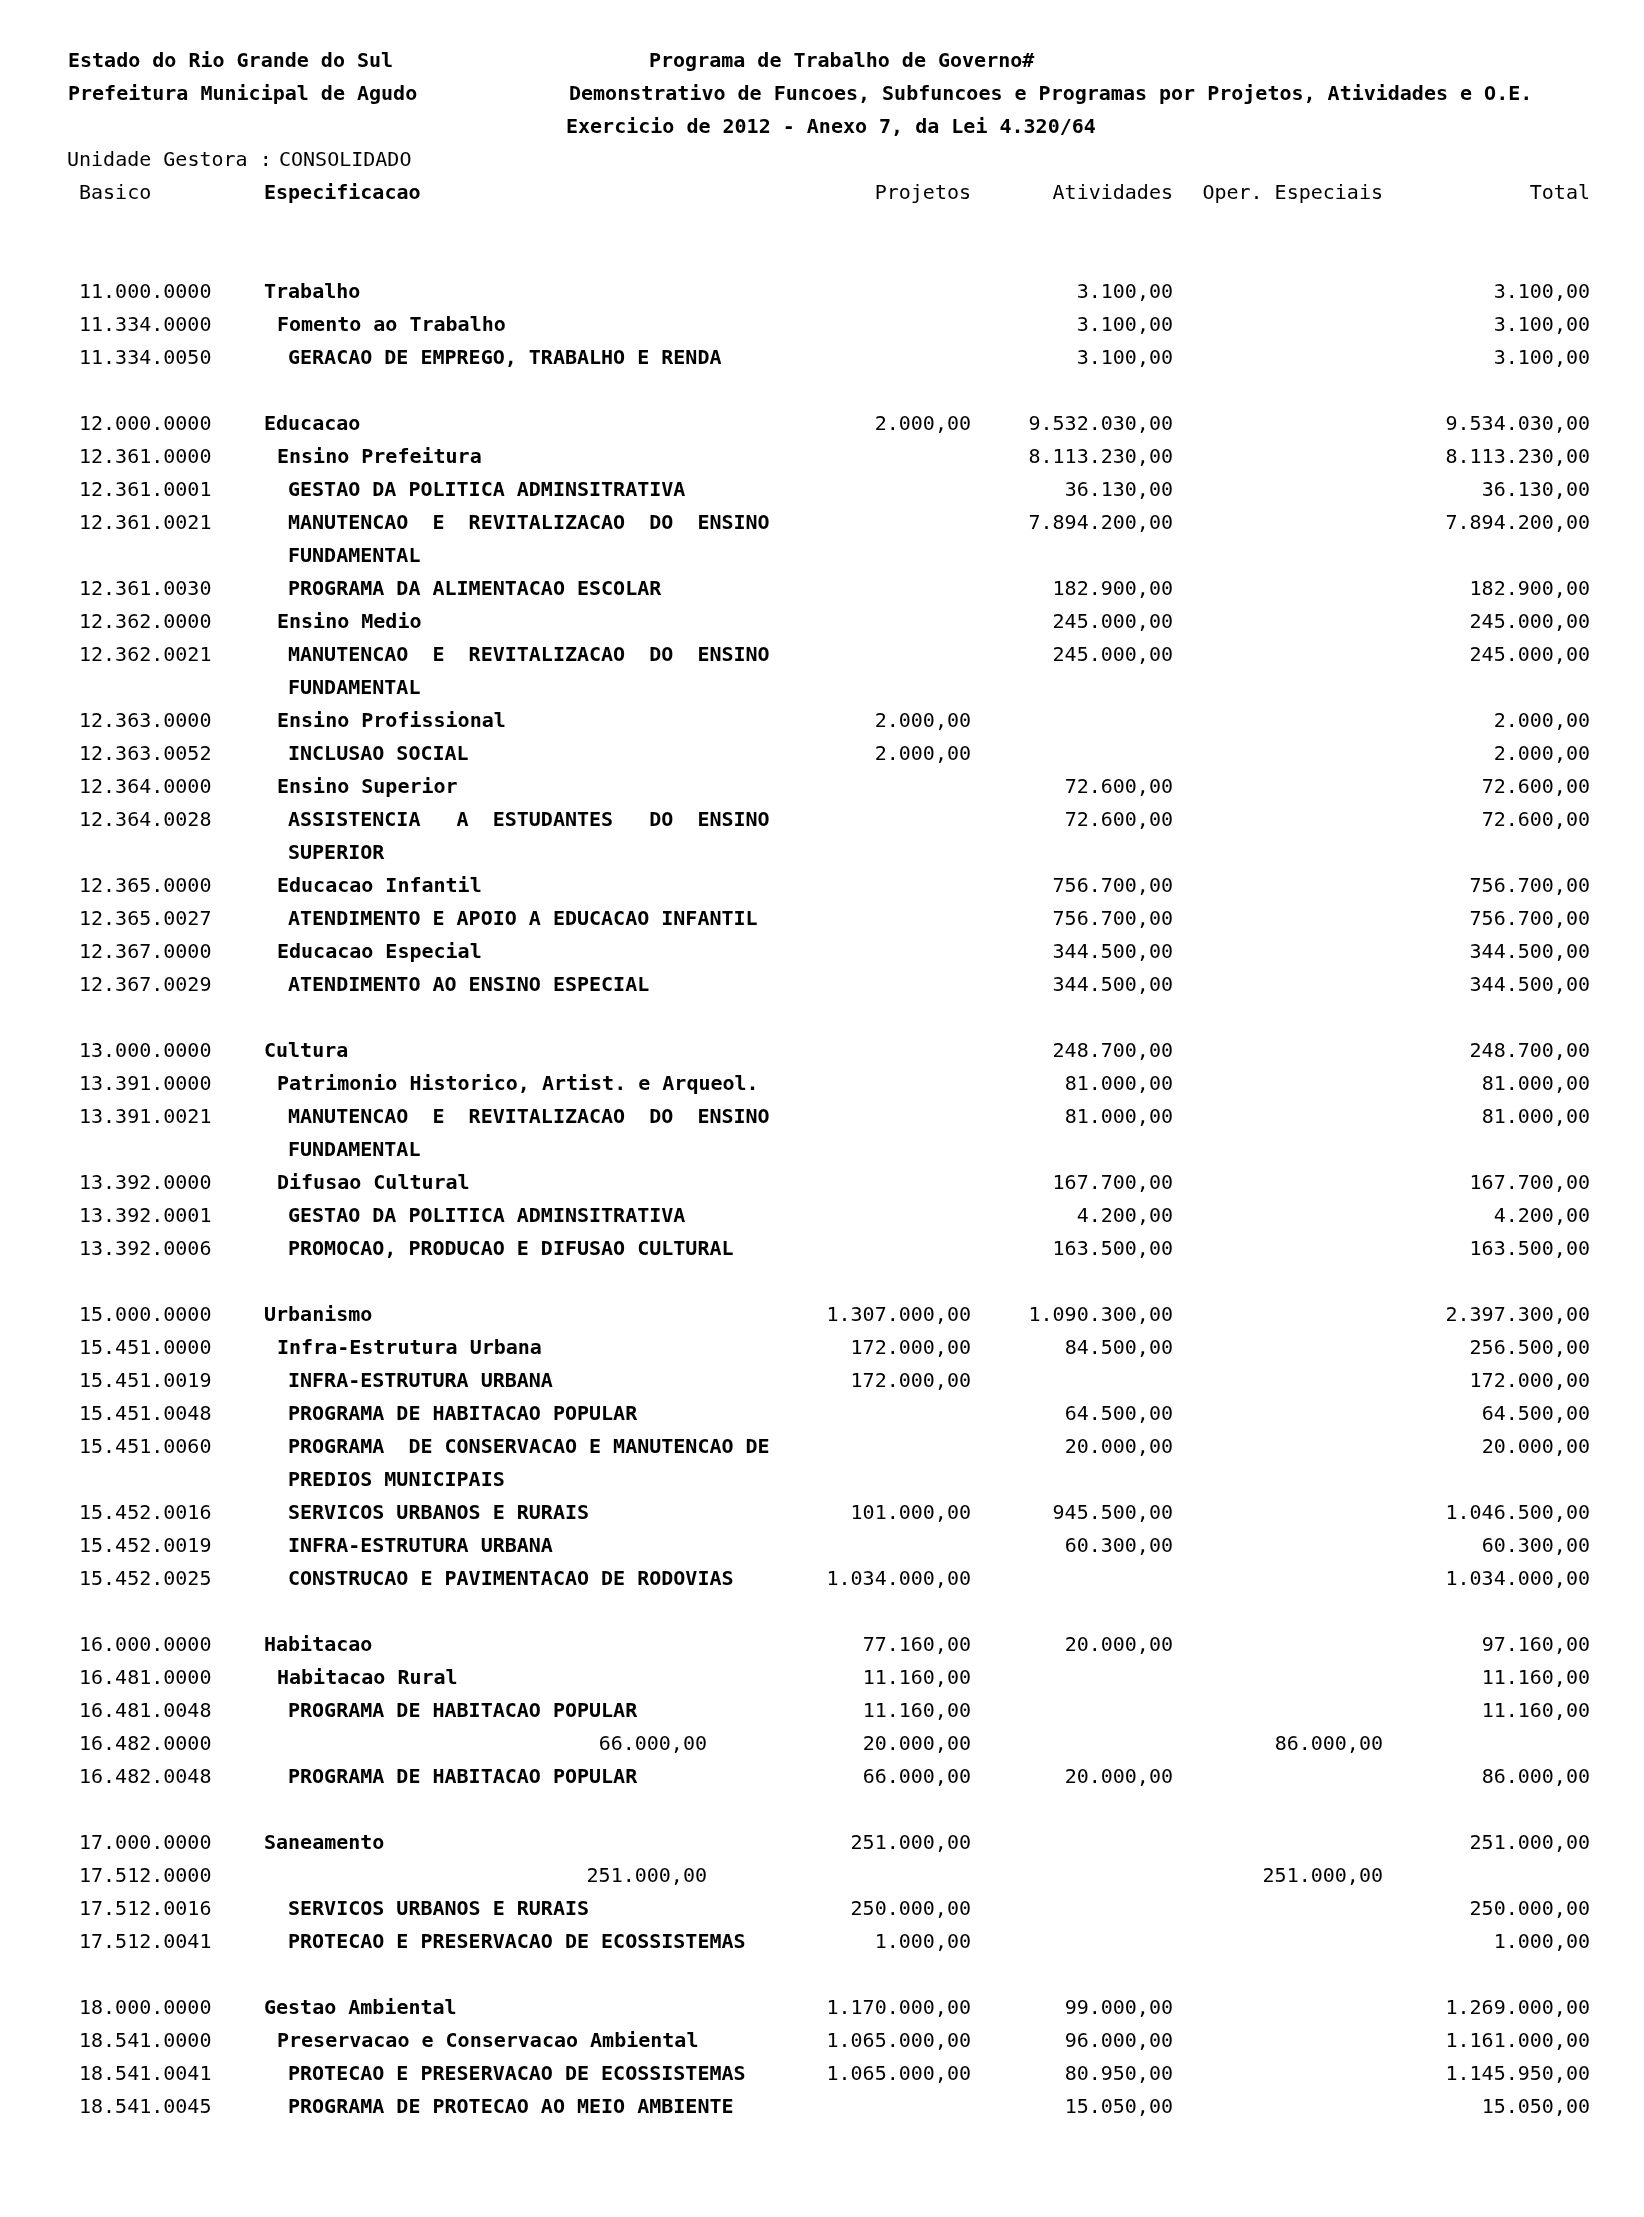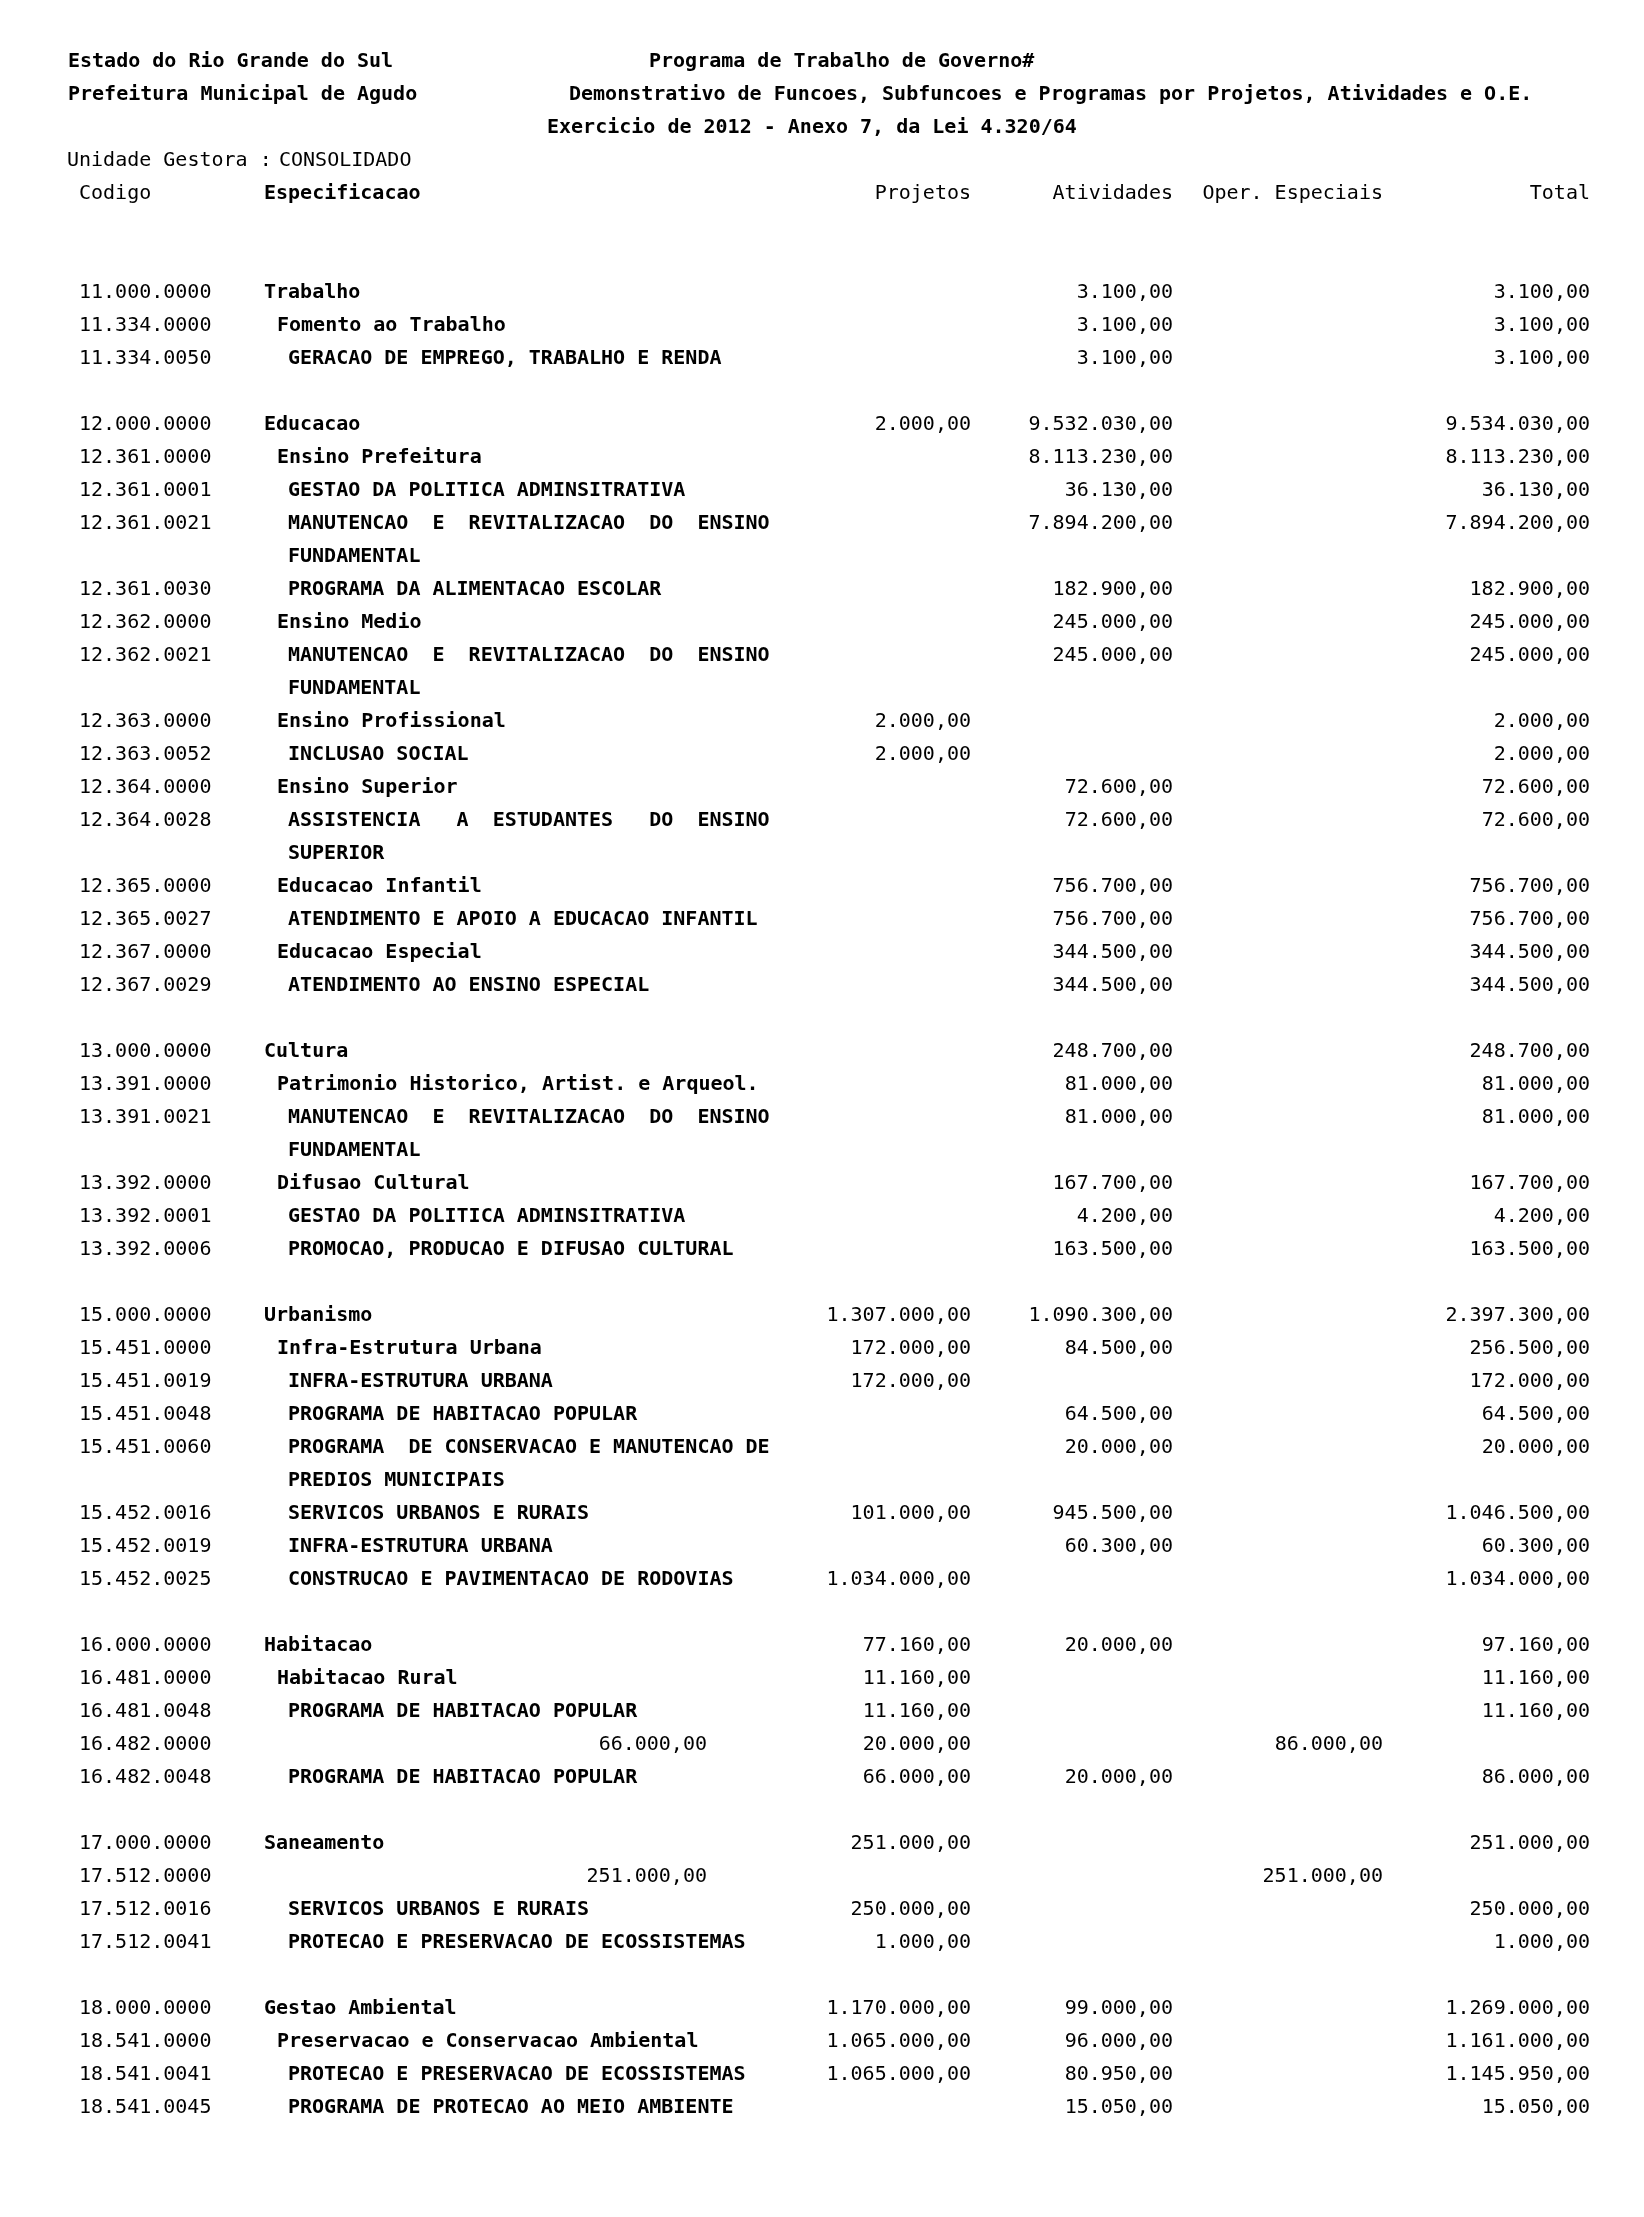--- a/index.html
+++ b/index.html
@@ -34,29 +34,29 @@
 
   <div class="hline">
     <span class="bold" style="left:68px">Estado do Rio Grande do Sul</span>
     <span class="bold" style="left:649px">Programa de Trabalho de Governo#</span>
   </div>
   <div class="hline">
     <span class="bold" style="left:68px">Prefeitura Municipal de Agudo</span>
     <span class="bold" style="left:569px">Demonstrativo de Funcoes, Subfuncoes e Programas por Projetos, Atividades e O.E.</span>
   </div>
   <div class="hline">
-    <span class="bold" style="left:547px">Exercicio de 2012 - Anexo 7, da Lei 4.320/64</span>
+    <span class="bold" style="left:566px">Exercicio de 2012 - Anexo 7, da Lei 4.320/64</span>
   </div>
   <div class="hline">
     <span style="left:67px">Unidade Gestora :</span>
     <span style="left:279px">CONSOLIDADO</span>
   </div>
 
   <div class="row">
-    <span class="c-codigo">Codigo</span>
+    <span class="c-codigo">Basico</span>
     <span class="c-espec">Especificacao</span>
     <span class="c-num">Projetos</span>
     <span class="c-num">Atividades</span>
     <span class="c-num">Oper. Especiais</span>
     <span class="c-num">Total</span>
   </div>
 
   <div class="spacer2"></div>
 
   <div id="report-body">

